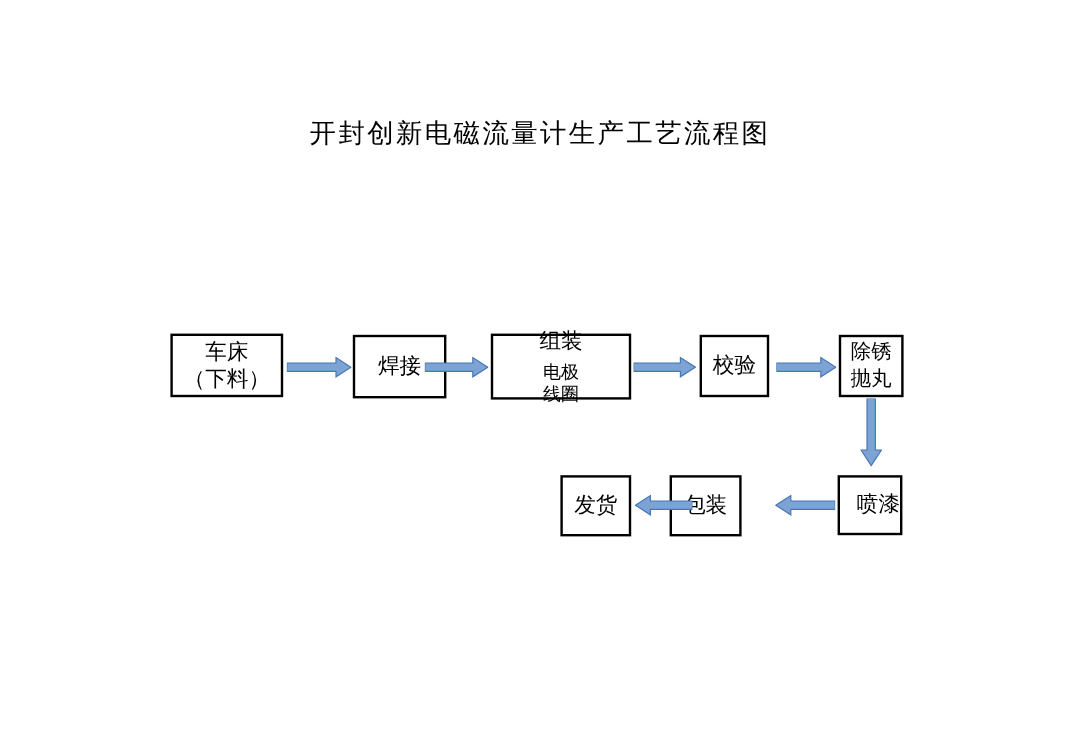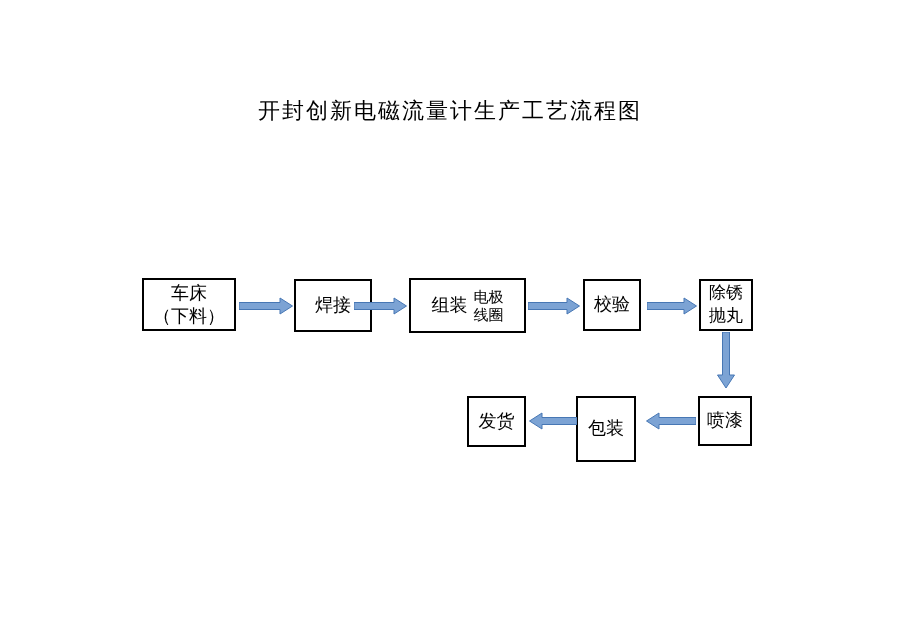--- a/index.html
+++ b/index.html
@@ -37,21 +37,21 @@
     line-height: 1.3;
     white-space: nowrap;
   }
   .node.row { flex-direction: row; }
   .node-lathe   { left: 120px; top: 278px; width: 94px;  height: 53px; line-height: 1.25; }
   .node-weld    { left: 272px; top: 279px; width: 78px;  height: 53px; }
   .node-assemble{ left: 387px; top: 278px; width: 117px; height: 55px; gap: 6px; }
   .node-verify  { left: 561px; top: 279px; width: 58px;  height: 52px; }
   .node-derust  { left: 677px; top: 279px; width: 54px;  height: 52px; font-size: 17px; line-height: 1.35; }
   .node-paint   { left: 676px; top: 396px; width: 54px;  height: 50px; }
-  .node-pack    { left: 554px; top: 396px; width: 60px;  height: 66px; }
+  .node-pack    { left: 536px; top: 396px; width: 60px;  height: 51px; }
   .node-ship    { left: 445px; top: 396px; width: 59px;  height: 51px; }
   .stack {
     display: flex;
     flex-direction: column;
     font-size: 15px;
     line-height: 1.2;
   }
   .arrow { position: absolute; display: block; }
   .arrow-1 { left: 217px; top: 297px; }
   .arrow-2 { left: 332px; top: 297px; }
@@ -70,38 +70,38 @@
 
   <div class="node node-lathe" style="border-color: rgb(0, 0, 0);">
     <div>车床</div>
     <div>（下料）</div>
   </div>
 
   <div class="node node-weld" style="border-color: rgb(0, 0, 0);">
     <div>焊接</div>
   </div>
 
-  <div class="node node-assemble row" style="border-color: rgb(0, 0, 0);">
+  <div class="node node-assemble row" style="border-color: rgb(0, 0, 0); flex-direction: column;">
     <div>组装</div>
     <div class="stack">
       <div>电极</div>
       <div>线圈</div>
     </div>
   </div>
 
   <div class="node node-verify" style="border-color: rgb(0, 0, 0); font-family: Liberation Serif, serif;">
     <div>校验</div>
   </div>
 
   <div class="node node-derust" style="border-color: rgb(0, 0, 0); font-family: Liberation Serif, serif;">
     <div>除锈</div>
     <div>抛丸</div>
   </div>
 
-  <div class="node node-paint" style="border-color: rgb(0, 0, 0);">
+  <div class="node node-paint" style="border-color: rgb(0, 0, 0); align-items: flex-end;">
     <div>喷漆</div>
   </div>
 
   <div class="node node-pack" style="border-color: rgb(0, 0, 0);">
     <div>包装</div>
   </div>
 
   <div class="node node-ship" style="border-color: rgb(0, 0, 0); justify-content: center;">
     <div>发货</div>
   </div>

